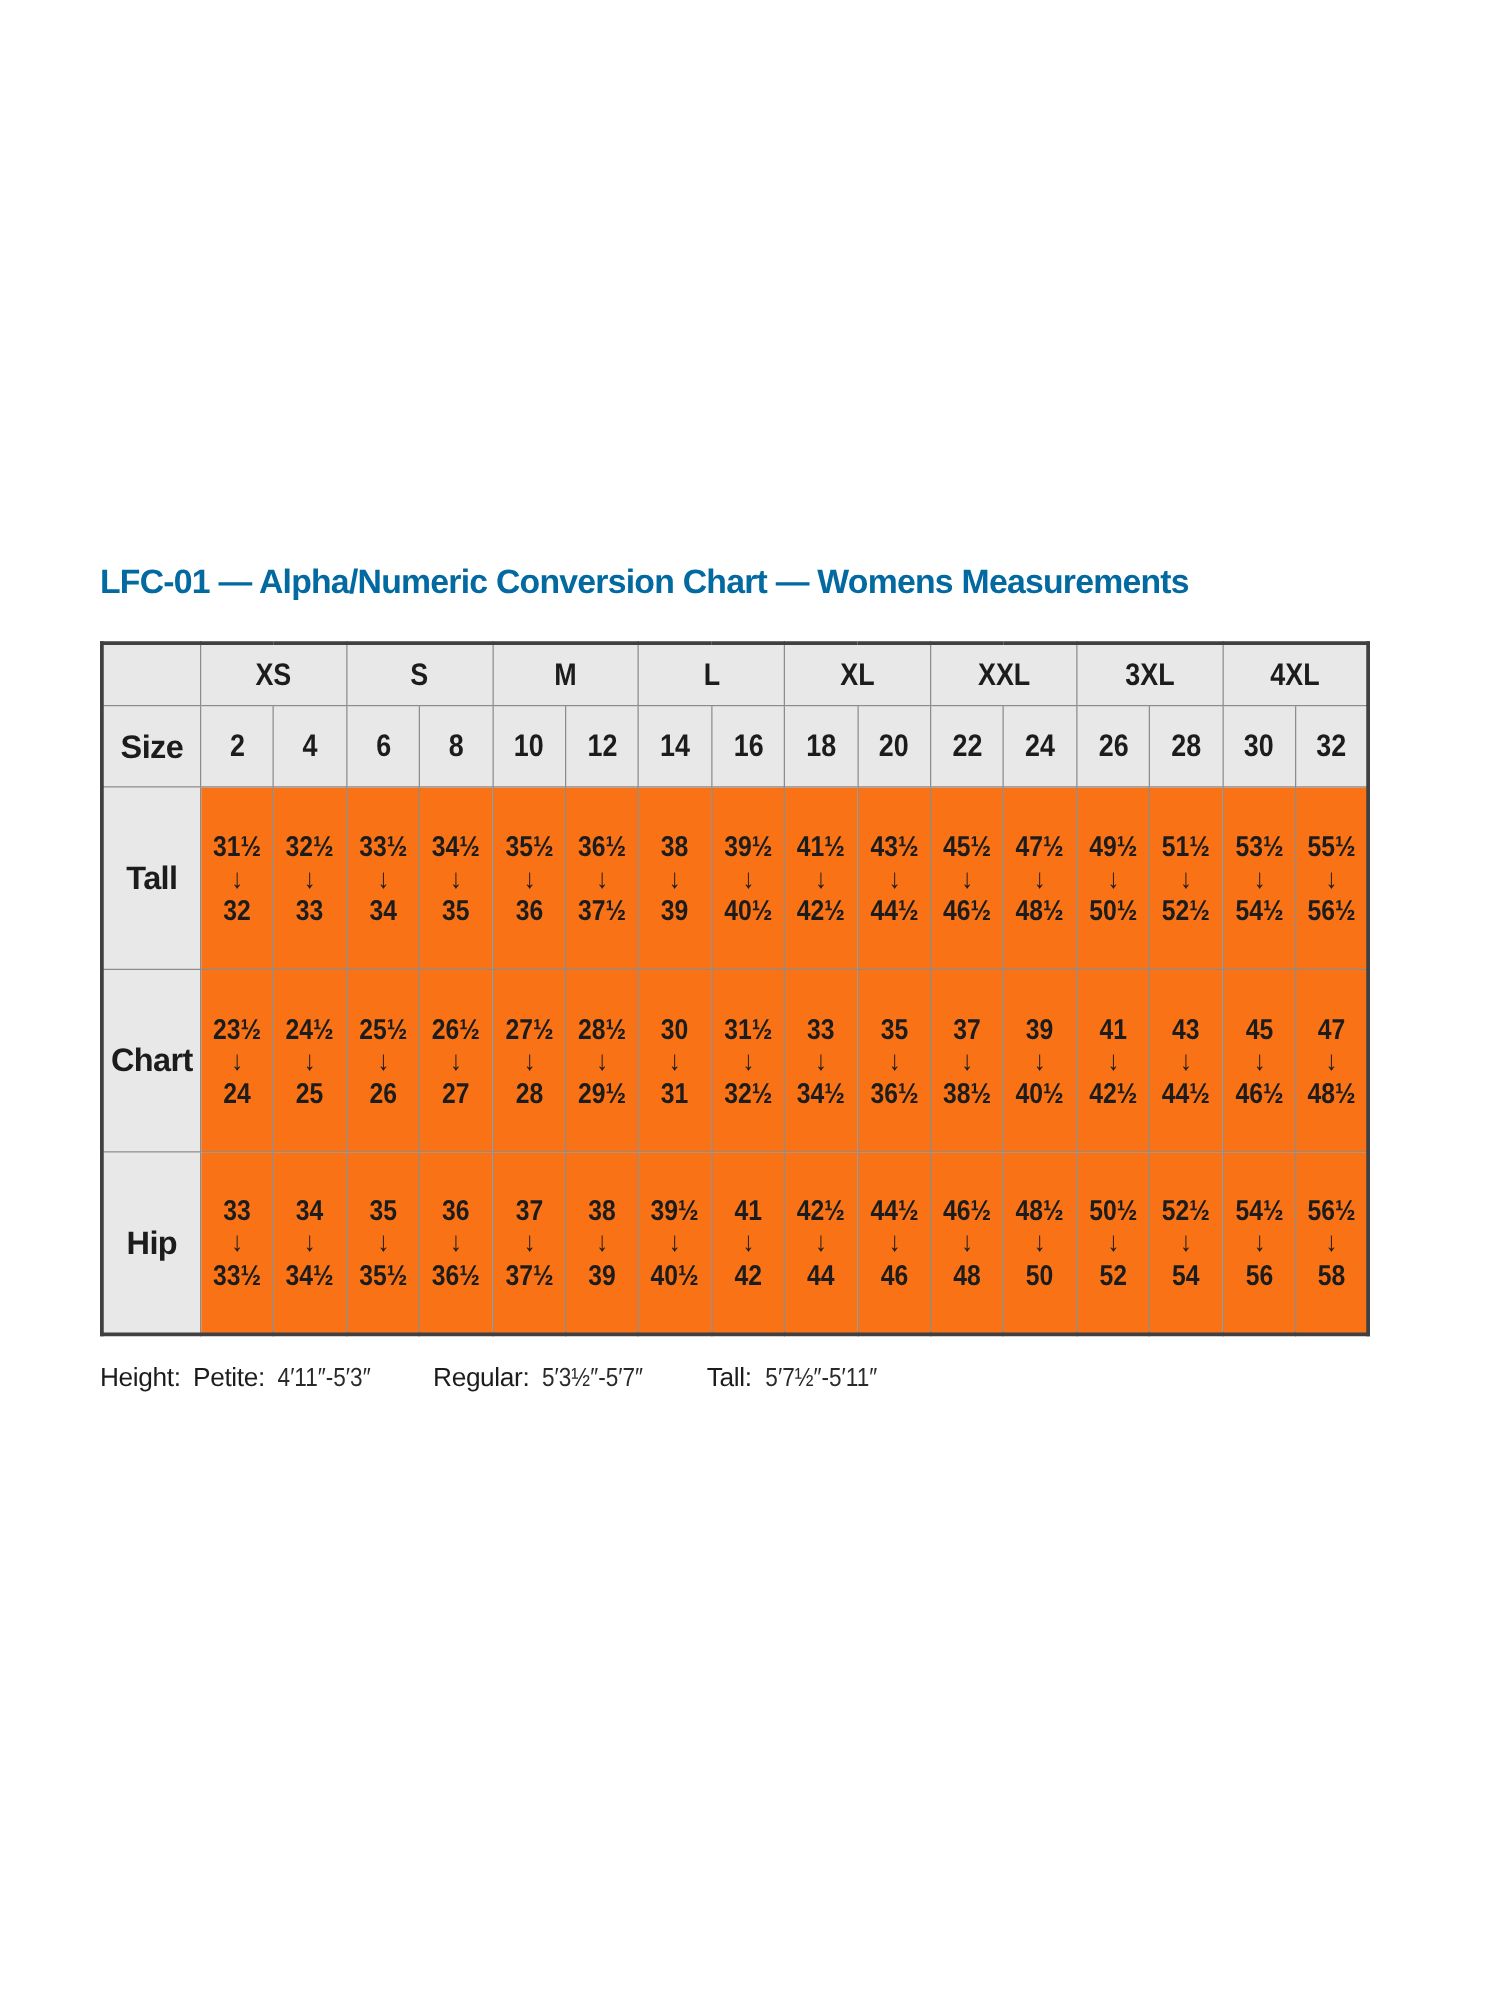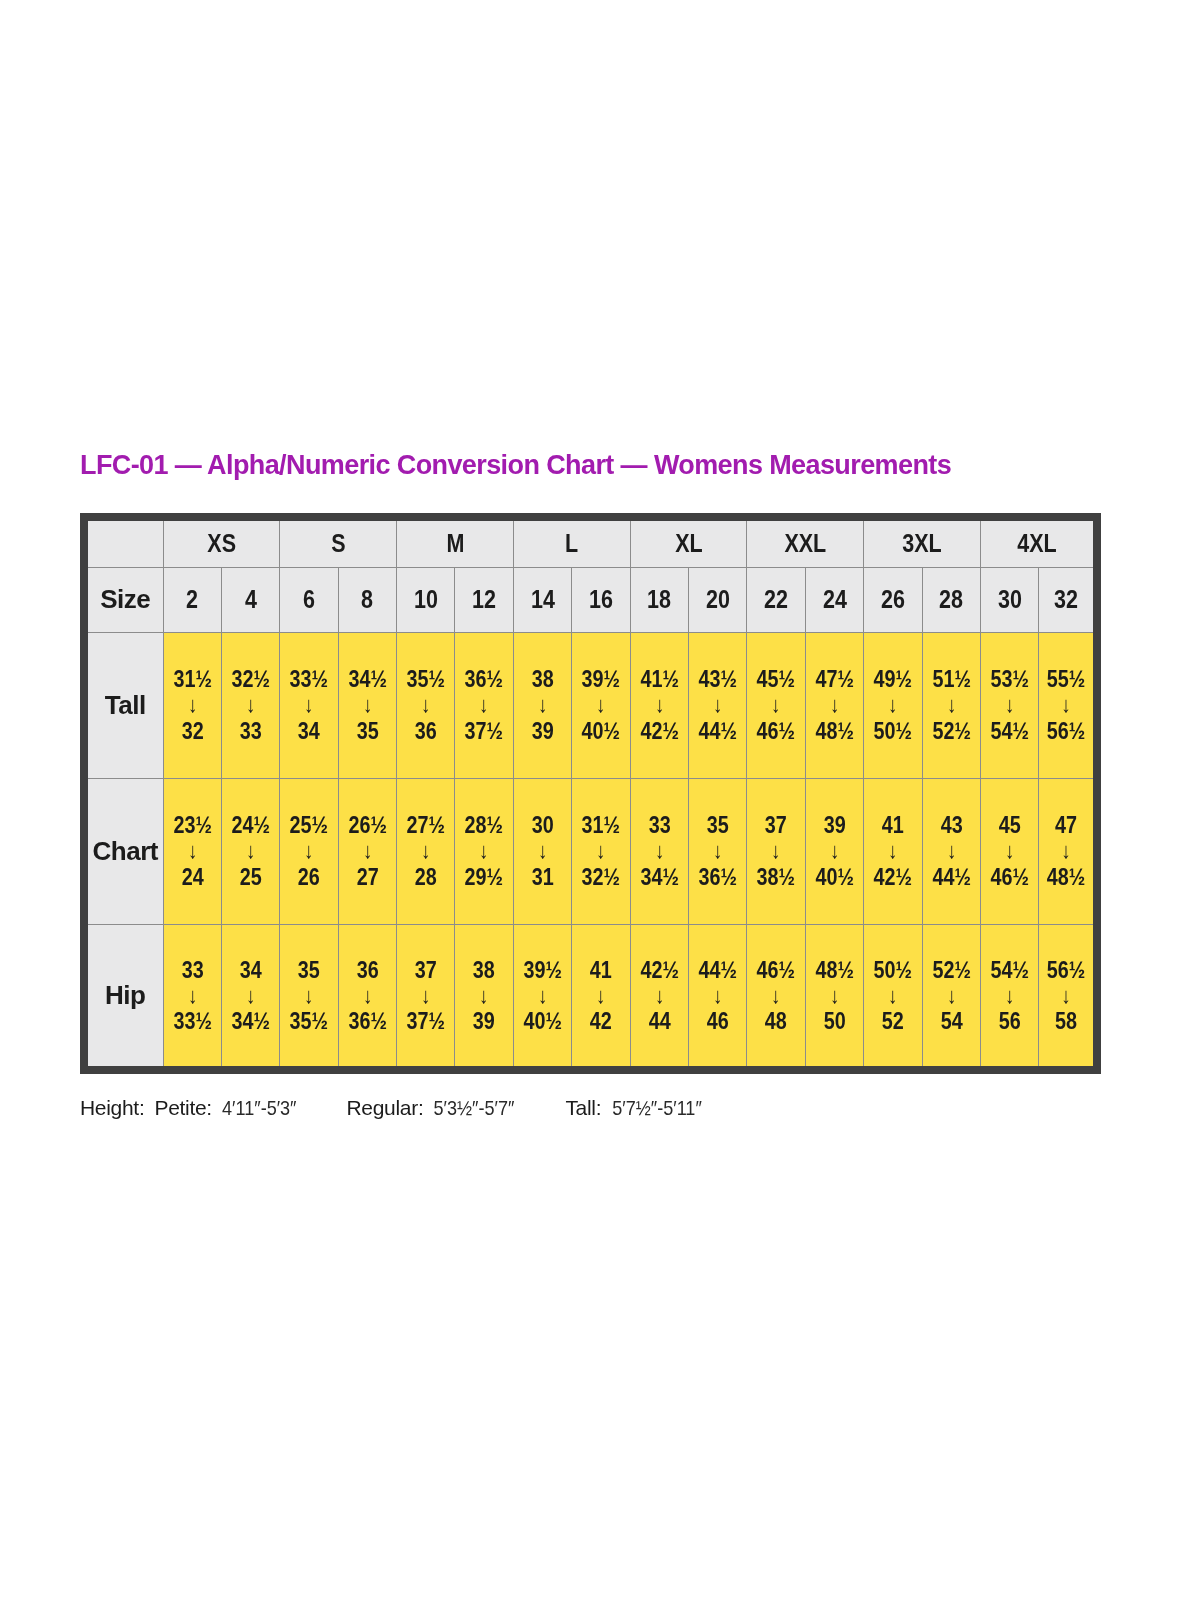--- a/index.html
+++ b/index.html
@@ -20,41 +20,41 @@
     position: absolute;
     left: 80px;
     top: 450px;
     width: 1014px;
   }
   .chart-title {
     font-size: 27px;
     font-weight: 800;
     letter-spacing: -0.6px;
     margin: 0 0 32px 0;
-    color: #a21caf;
+    color: #0369a1;
     white-space: nowrap;
   }
   table.size-chart {
     border-collapse: collapse;
     table-layout: fixed;
     width: 1013px;
-    border: 8px solid #404040;
+    border: 3px solid #404040;
     margin-top: 16px;
   }
   table.size-chart th, table.size-chart td {
     border: 1px solid #8c8c8c;
     text-align: center;
     vertical-align: middle;
     padding: 0;
   }
   tr.alpha-row    { height: 50px; }
   tr.numeric-row  { height: 65px; }
   tr.measure-row  { height: 146px; }
   .hdr-bg { background: #e8e8e9; }
-  .data-bg { background: #fde047; }
+  .data-bg { background: #f97316; }
   .alpha-label {
     font-size: 25px;
     font-weight: 700;
   }
   .numeric-label {
     font-size: 25px;
     font-weight: 700;
   }
   .row-label {
     font-size: 26px;

